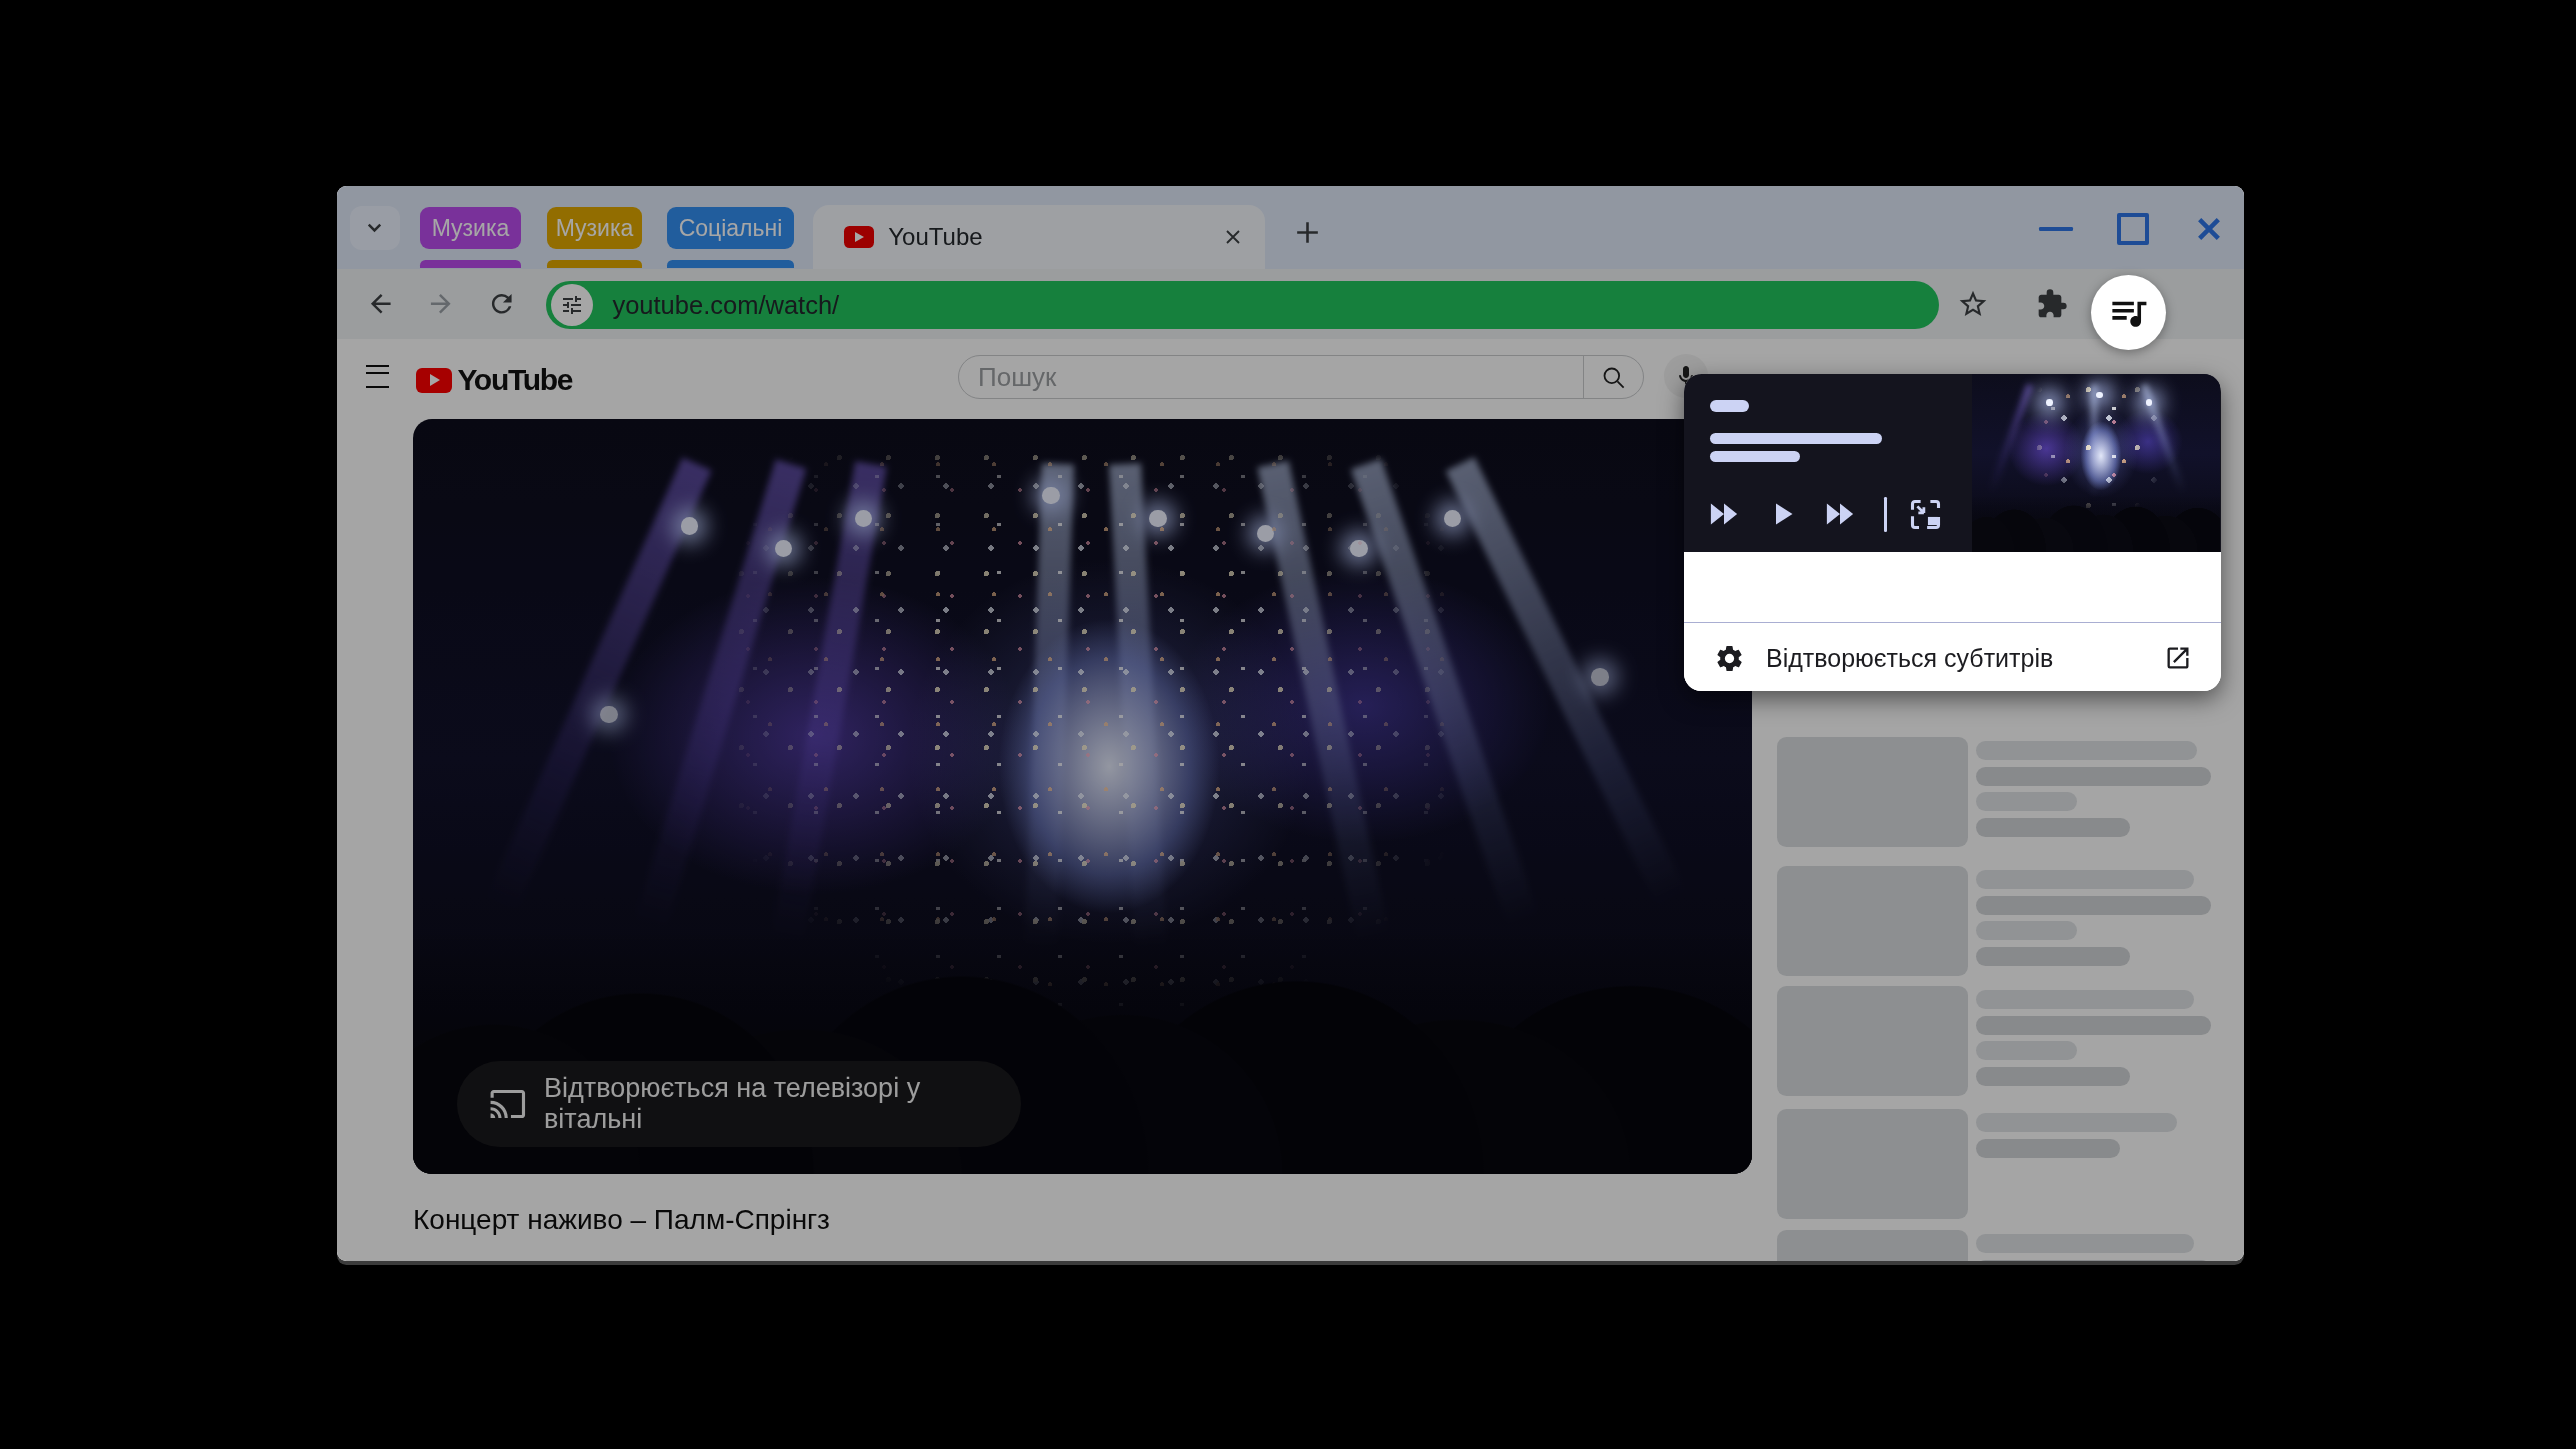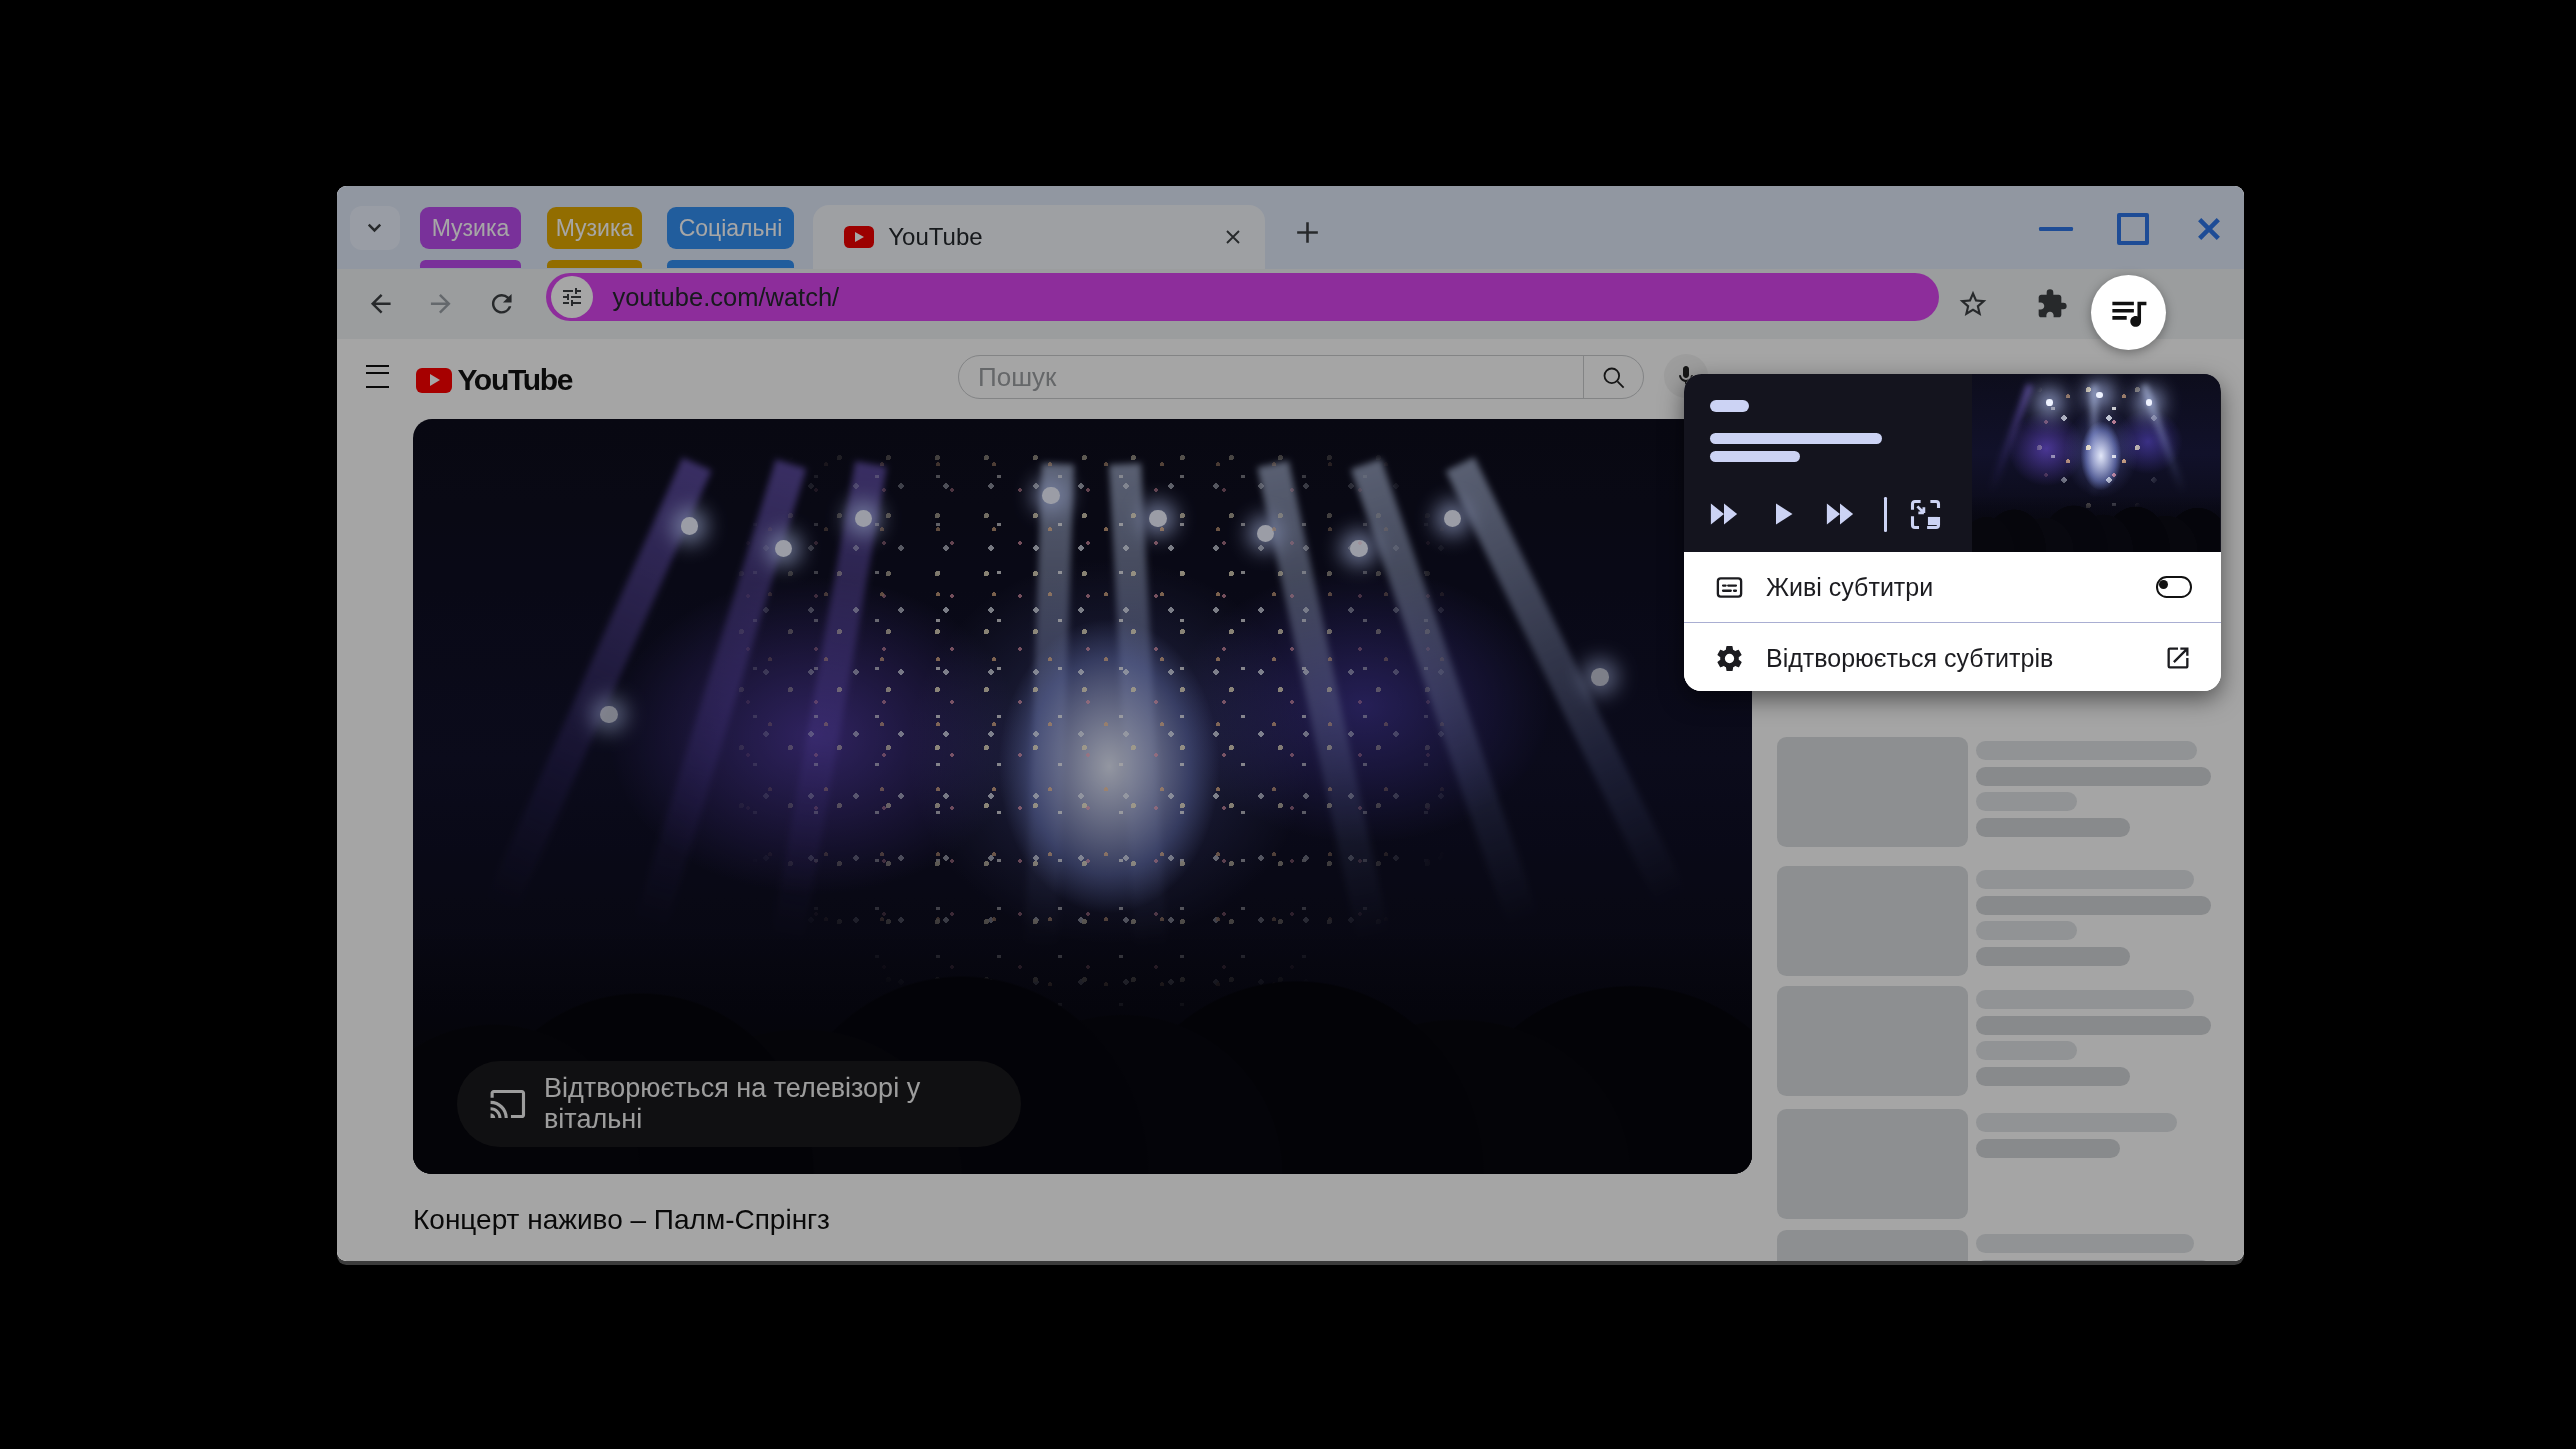--- a/index.html
+++ b/index.html
@@ -26,21 +26,21 @@
   .tab-title{margin-left:14.8px;font-size:24px;color:#24282d;flex:1;}
   .tab-close{margin-right:20px;color:#3c4043;}
   .newtab{position:absolute;left:955px;top:31px;color:#3c4043;}
   .wincontrols{position:absolute;right:19px;top:27px;display:flex;gap:44px;align-items:center;color:#2e76e6;}
   .wc-min{width:34px;height:4.7px;background:#2e76e6;border-radius:1.3px;}
   .wc-max{width:24px;height:24px;border:4.7px solid #2e76e6;border-radius:2px;}
 
   
   .toolbar{position:absolute;left:0;top:83px;width:100%;height:70px;background:#eef1f3;}
   .nav-ic{position:absolute;top:20px;width:29.5px;height:29.5px;color:#3c4043;}
-  .omnibox{position:absolute;left:209px;top:4px;width:1393px;height:48px;border-radius:24px;background:#d946ef;
+  .omnibox{position:absolute;left:209px;top:12px;width:1393px;height:48px;border-radius:24px;background:#22c55e;
            display:flex;align-items:center;}
   .tune-circle{width:42px;height:42px;border-radius:50%;background:#ffffff;margin-left:5.4px;
                display:flex;align-items:center;justify-content:center;color:#3c4043;}
   .url{margin-left:19px;font-size:25.5px;color:#24282d;}
   .tb-right{position:absolute;top:19px;color:#3c4043;}
 
   
   .music-btn{position:absolute;left:1754px;top:89px;width:75px;height:75px;border-radius:50%;background:#fff;
              z-index:60;display:flex;align-items:center;justify-content:center;color:#111;
              box-shadow:0 2.7px 10.7px rgba(0,0,0,.35);}
@@ -340,34 +340,20 @@
             <div class="c-dot" style="left:70%;top:14%;width:6.7px;height:6.7px"></div>
             <div class="c-confetti"></div>
             <div class="c-crowd"></div>
           </div>
         </div>
       <div class="pp-bar" style="left: 25.5px; top: 25.5px; width: 39px; height: 12px;"></div>
           <div class="pp-bar" style="left: 25.5px; top: 59px; width: 172px; height: 11.4px;"></div>
           <div class="pp-bar" style="left: 25.5px; top: 77px; width: 90px; height: 11.4px;"></div>
         </div>
 
-      <div class="pp-row" style="top:178px">
-        <span class="left-ic">
-          <svg width="31" height="31" viewBox="0 0 24 24" fill="none" stroke="currentColor" stroke-width="1.8">
-              <rect x="3" y="5" width="18" height="14" rx="2.2"></rect>
-              <path d="M7 10.5h2M7 14.5h6M11 10.5h6M15.5 14.5h1.5" stroke-linecap="round"></path>
-            </svg>
-        </span>
-        <span class="lbl">Живі субтитри</span>
-        <span class="right">
-          <span class="toggle">
-              <span class="knob"></span>
-            </span>
-        </span>
-      </div>
 
       <div class="pp-hr"></div>
 
       <div class="pp-row" style="top:249px">
         <span class="left-ic">
           <svg width="31" height="31" viewBox="0 0 24 24" fill="currentColor">
               <path d="M19.14 12.94c.04-.3.06-.61.06-.94s-.02-.64-.07-.94l2.03-1.58a.5.5 0 0 0 .12-.64l-1.92-3.32a.5.5 0 0 0-.61-.22l-2.39.96a7.3 7.3 0 0 0-1.62-.94l-.36-2.54a.5.5 0 0 0-.5-.42h-3.84a.5.5 0 0 0-.5.42l-.36 2.54c-.59.24-1.13.56-1.62.94l-2.39-.96a.5.5 0 0 0-.61.22L2.74 8.87a.5.5 0 0 0 .12.64l2.03 1.58c-.05.3-.09.63-.09.94s.02.64.07.94l-2.03 1.58a.5.5 0 0 0-.12.64l1.92 3.32c.12.22.39.3.61.22l2.39-.96c.5.38 1.03.7 1.62.94l.36 2.54c.05.24.25.42.5.42h3.84c.25 0 .46-.18.5-.42l.36-2.54c.59-.24 1.13-.56 1.62-.94l2.39.96c.23.09.49 0 .61-.22l1.92-3.32a.5.5 0 0 0-.12-.64l-2.01-1.58zM12 15.6A3.6 3.6 0 1 1 12 8.4a3.6 3.6 0 0 1 0 7.2z"></path>
             </svg>
         </span>
         <span class="lbl">Відтворюється субтитрів</span>

